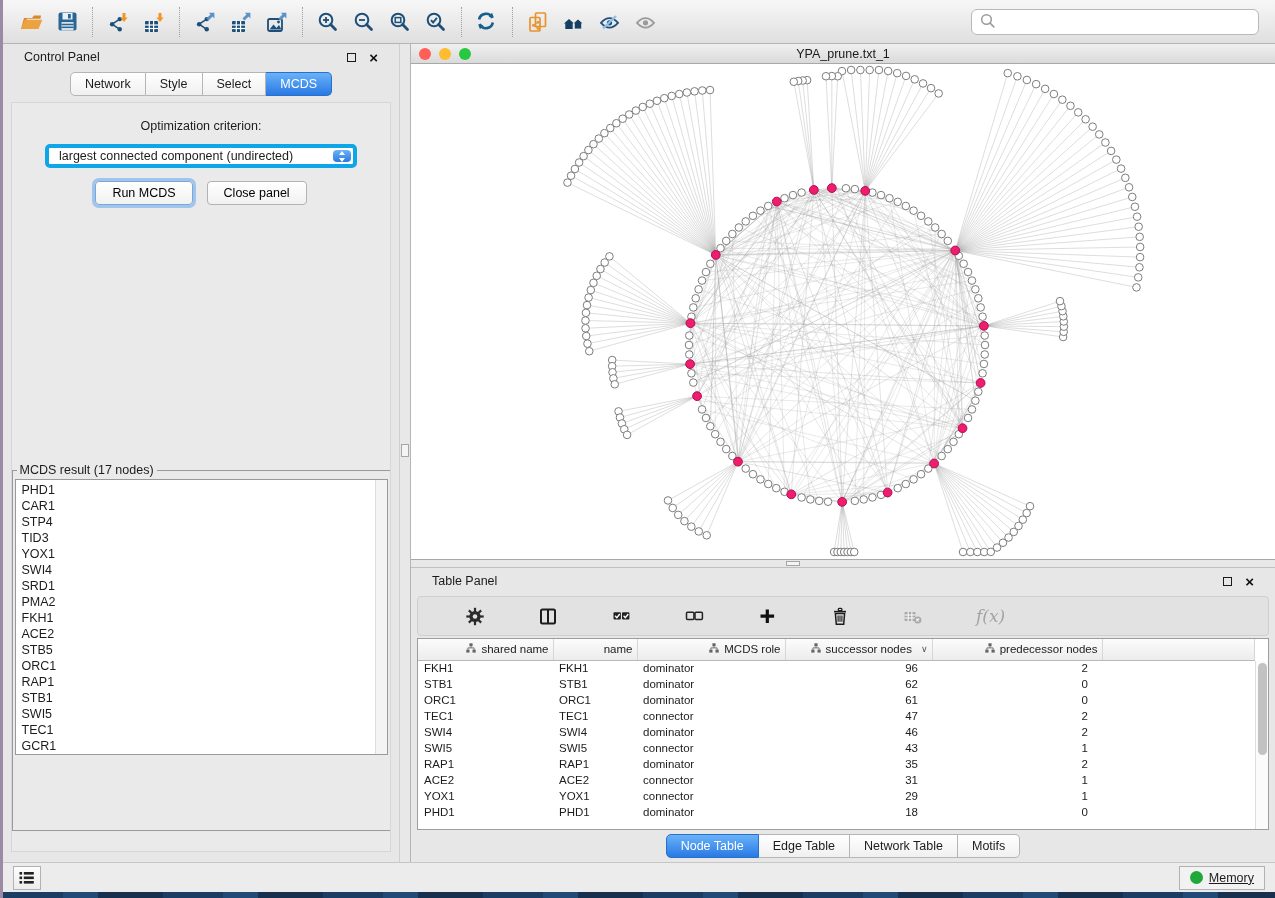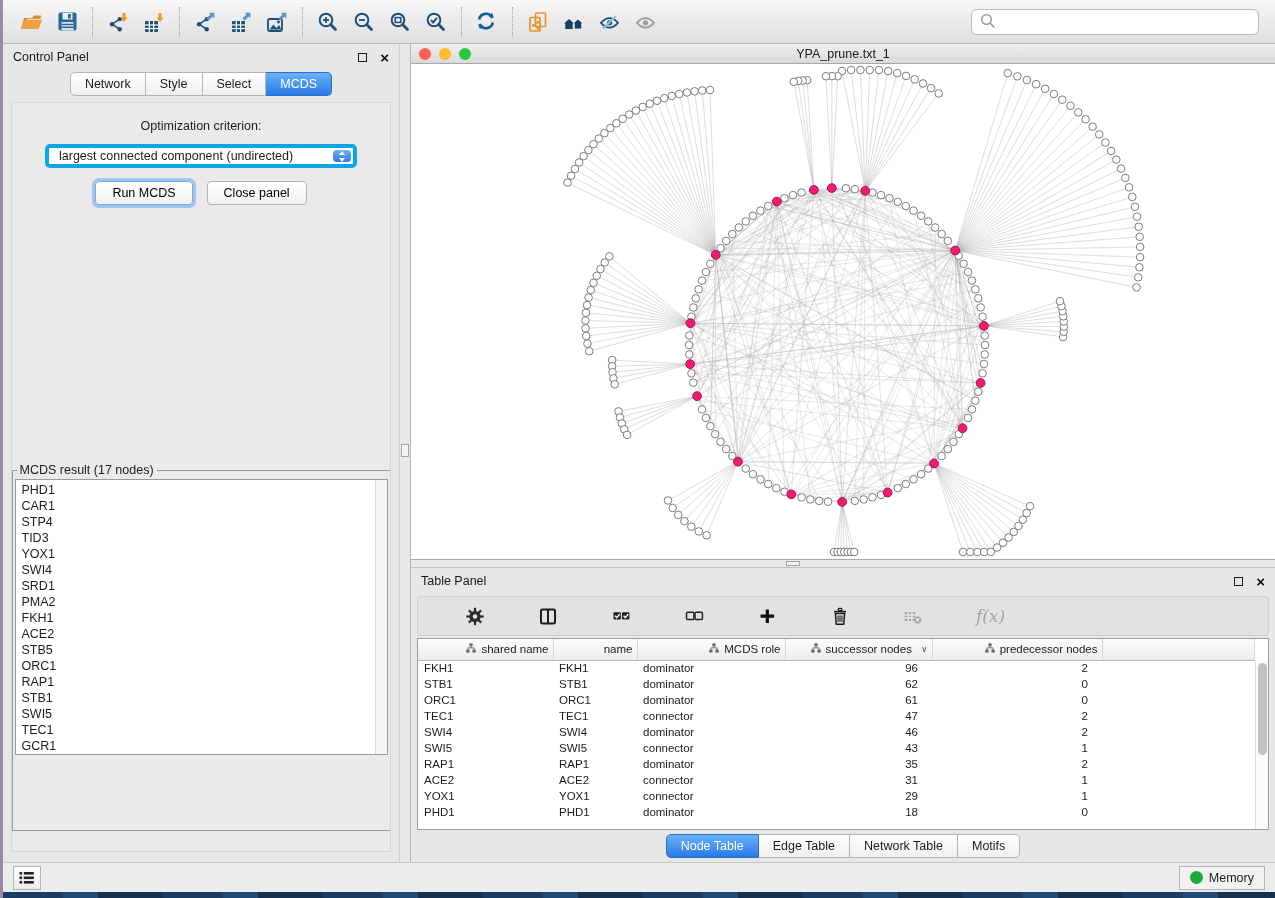--- a/index.html
+++ b/index.html
@@ -14,21 +14,21 @@
   .tb-sep { width:1px; height:30px; border-left:1px dotted #9f9f9f; margin:0 7px; }
   .tb-spacer { flex:1; }
   .searchbox { width:288px; height:26px; background:#fff; border:1px solid #b9b9b9; border-radius:6px; display:flex; align-items:center; padding:0 7px; margin-right:6px; }
   .searchbox input { border:none; outline:none; flex:1; font-size:12px; background:transparent; font-family:"Liberation Sans",sans-serif; }
 
   
   .main { flex:1; display:flex; min-height:0; }
 
   
   .control-panel { width:396px; flex:0 0 396px; background:#e7e7e7; display:flex; flex-direction:column; }
-  .panel-header { height:26px; flex:0 0 26px; display:flex; align-items:center; padding:0 10px; font-size:12.5px; color:#1a1a1a; }
+  .panel-header { height:26px; flex:0 0 26px; display:flex; align-items:center; padding:0 21px; font-size:12.5px; color:#1a1a1a; }
   .panel-header .spacer { flex:1; }
   .ph-float { width:9px; height:9px; border:1.5px solid #1a1a1a; margin-right:13px; }
   .ph-close { font-weight:bold; font-size:15px; color:#111; line-height:1; }
   .tabbar { height:30px; flex:0 0 30px; display:flex; justify-content:center; align-items:flex-start; padding-top:2px; }
   .seg { display:inline-flex; }
   .seg-tab { padding:4px 14px; font-size:12.5px; background:linear-gradient(#ffffff,#f0f0f0); border:1px solid #b5b5b5; border-left:none; color:#1c1c1c; white-space:nowrap; }
   .seg-tab:first-child { border-left:1px solid #b5b5b5; border-radius:5px 0 0 5px; }
   .seg-tab:last-child { border-radius:0 5px 5px 0;text-align:right; }
   .seg-tab.sel { background:linear-gradient(#69b2f9,#2979e4); color:#fff; border-color:#2a6fc9; }
   .cp-inner { flex:1; margin:2px 8px 10px 8px; background:#eaeaea; border:1px solid #d6d6d6; display:flex; flex-direction:column; align-items:center; padding-top:16px; overflow:hidden; }
@@ -70,21 +70,21 @@
   table.node-table thead th { height:21px; background:linear-gradient(#fcfcfc,#ececec); border-right:1px solid #d6d6d6; border-bottom:1px solid #b9b9b9; font-weight:normal; text-align:right; padding:0 4px; white-space:nowrap; overflow:hidden; }
   table.node-table thead th .hdr { display:inline-flex; align-items:center; gap:5px; }
   table.node-table tbody td { height:16px; padding:0 6px; white-space:nowrap; overflow:hidden; font-size:11.5px; }
   td.num { text-align:right; padding-right:14px !important; }
   .sort-chev { font-size:9px; color:#555; margin-left:4px; }
   .tp-vscroll { position:absolute; top:22px; right:0; bottom:0; width:13px; background:#fbfbfb; border-left:1px solid #ddd; }
   .tp-thumb { position:absolute; top:2px; left:2px; width:9px; height:92px; border-radius:5px; background:#c2c2c2; }
   .tp-tabs { height:32px; flex:0 0 32px; display:flex; justify-content:center; align-items:center; }
 
   
-  .status-bar { height:30px; flex:0 0 30px; background:#ececec; border-top:1px solid #c6c6c6; display:flex; align-items:center; padding:0 10px; }
+  .status-bar { height:30px; flex:0 0 30px; background:#ececec; border-top:1px solid #c6c6c6; display:flex; align-items:center; padding:0 10px;text-decoration:underline; }
   .sb-btn { width:28px; height:24px; border:1px solid #b2b2b2; background:linear-gradient(#fdfdfd,#ededed); display:flex; align-items:center; justify-content:center; }
   .mem-btn { margin-left:auto; height:24px; border:1px solid #b2b2b2; background:#f2f2f2; display:flex; align-items:center; gap:6px; padding:0 10px; font-size:12.5px; }
   .mem-dot { width:13px; height:13px; border-radius:50%; }
   .wallpaper { height:6px; flex:0 0 6px; background:repeating-linear-gradient(90deg,#1b3c63 0 60px,#224a77 60px 95px,#16304e 95px 160px); }
 </style>
 </head>
 <body>
 
 <div class="app">
 

